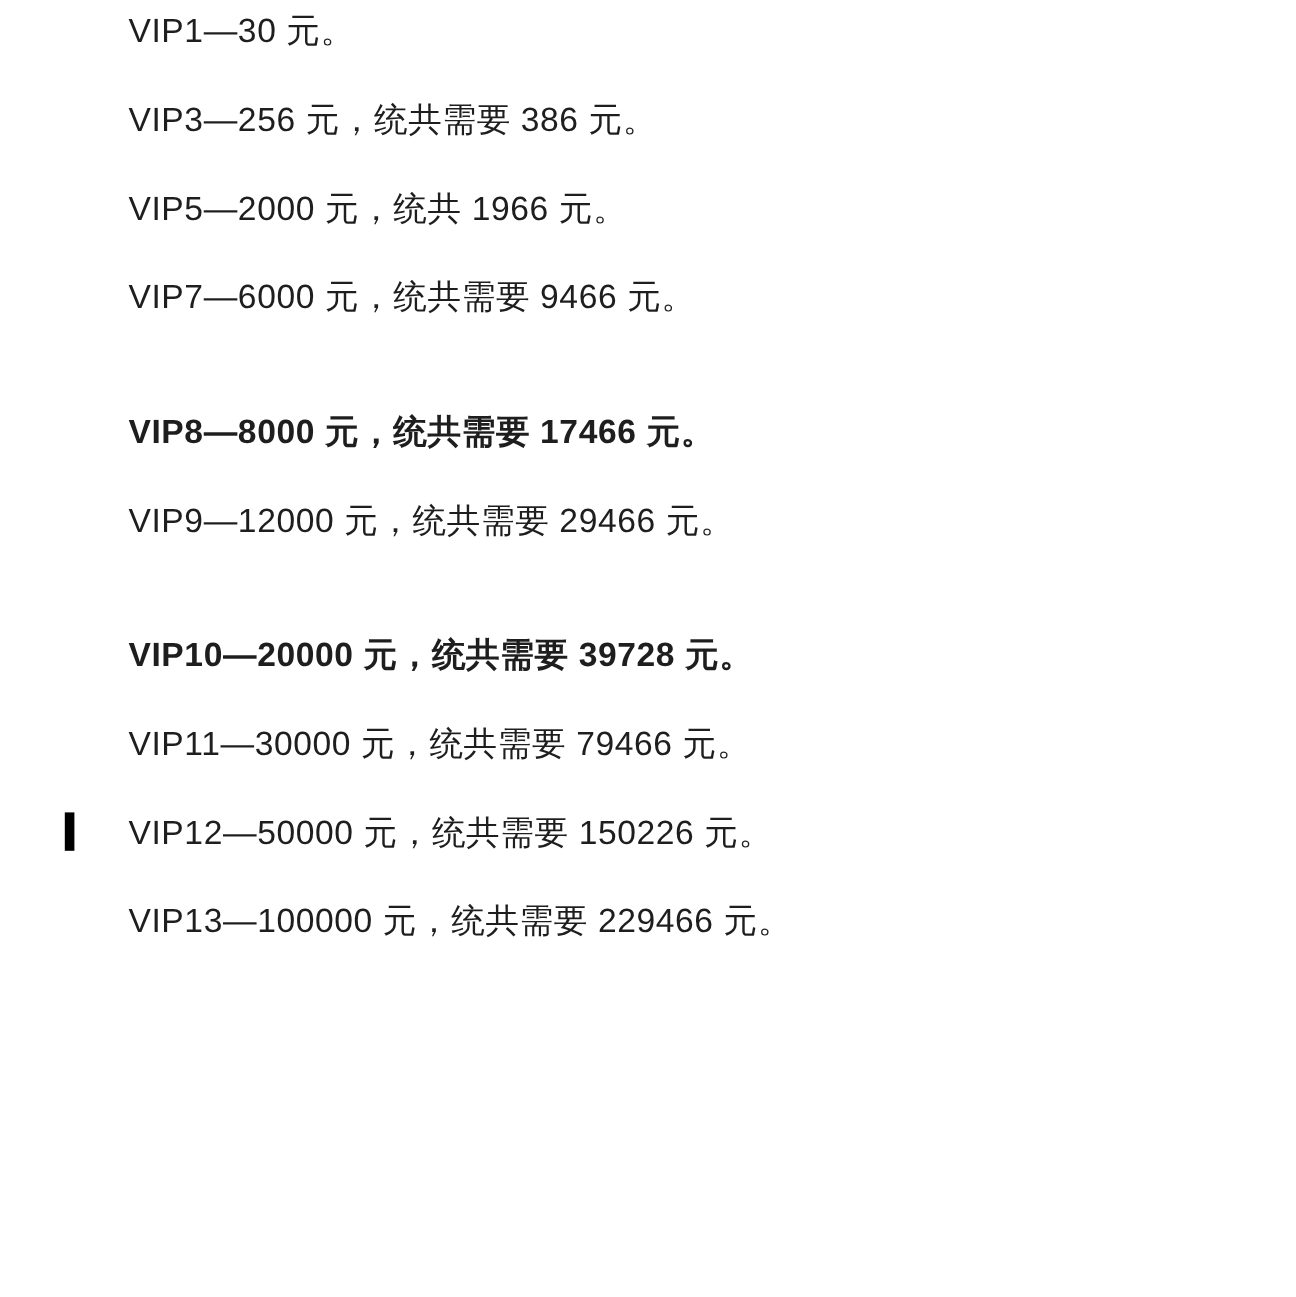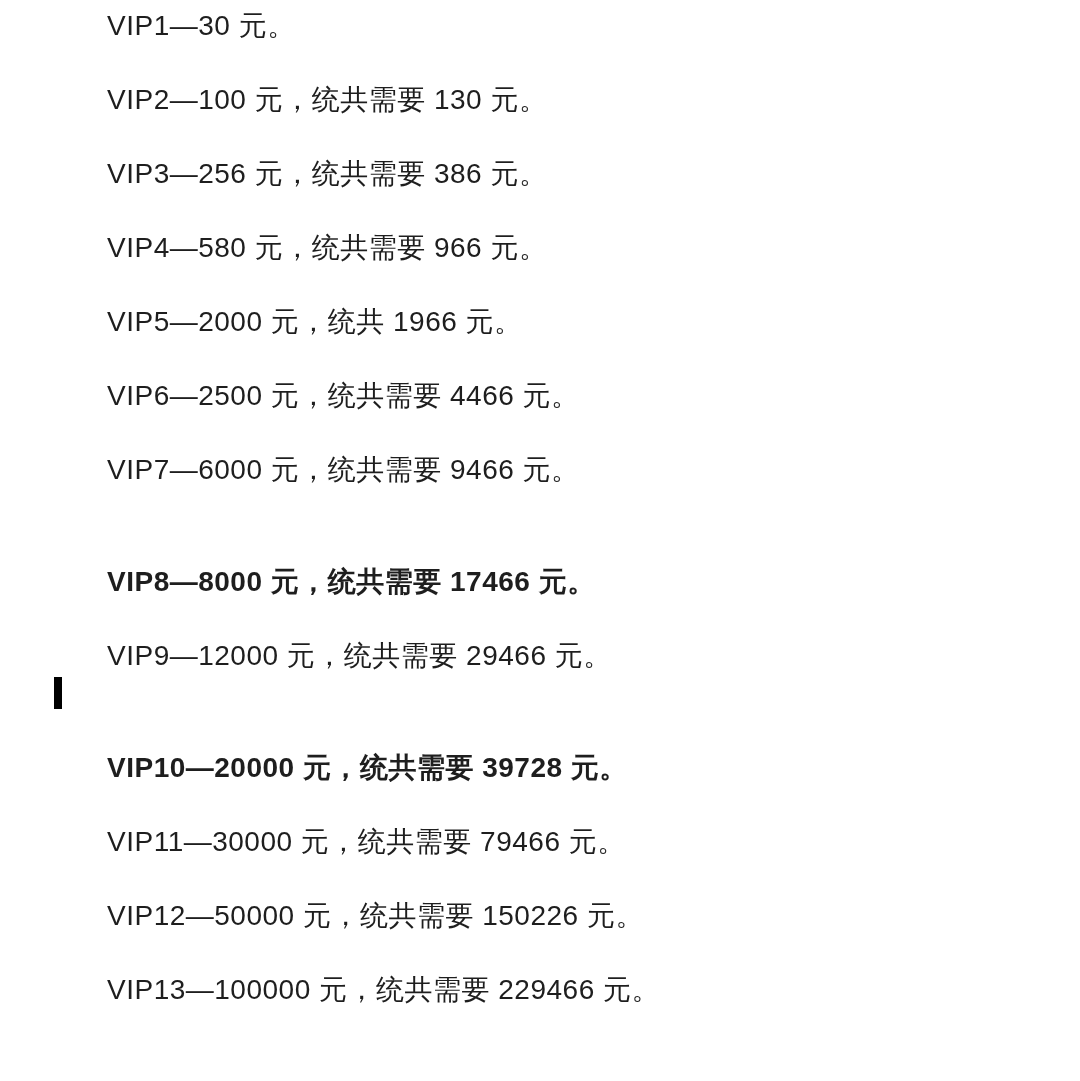--- a/index.html
+++ b/index.html
@@ -45,25 +45,22 @@
     width: 8px;
     height: 32px;
     background: #000000;
   }
 </style>
 </head>
 <body>
 
 <div id="doc" class="doc">
     <p class="line">VIP1—30 元。</p>
-    <p class="line">VIP2—100 元，统共需要 130 元。</p>
     <p class="line">VIP3—256 元，统共需要 386 元。</p>
-    <p class="line">VIP4—580 元，统共需要 966 元。</p>
     <p class="line">VIP5—2000 元，统共 1966 元。</p>
-    <p class="line">VIP6—2500 元，统共需要 4466 元。</p>
     <p class="line">VIP7—6000 元，统共需要 9466 元。</p>
     <p class="line gap-before">VIP8—8000 元，统共需要 17466 元。</p>
     <p class="line">VIP9—12000 元，统共需要 29466 元。</p>
     <p class="line gap-before">VIP10—20000 元，统共需要 39728 元。</p>
     <p class="line">VIP11—30000 元，统共需要 79466 元。</p>
     <p class="line">VIP12—50000 元，统共需要 150226 元。</p>
     <p class="line">VIP13—100000 元，统共需要 229466 元。</p>
   </div>
 
 <div class="caret"></div>

